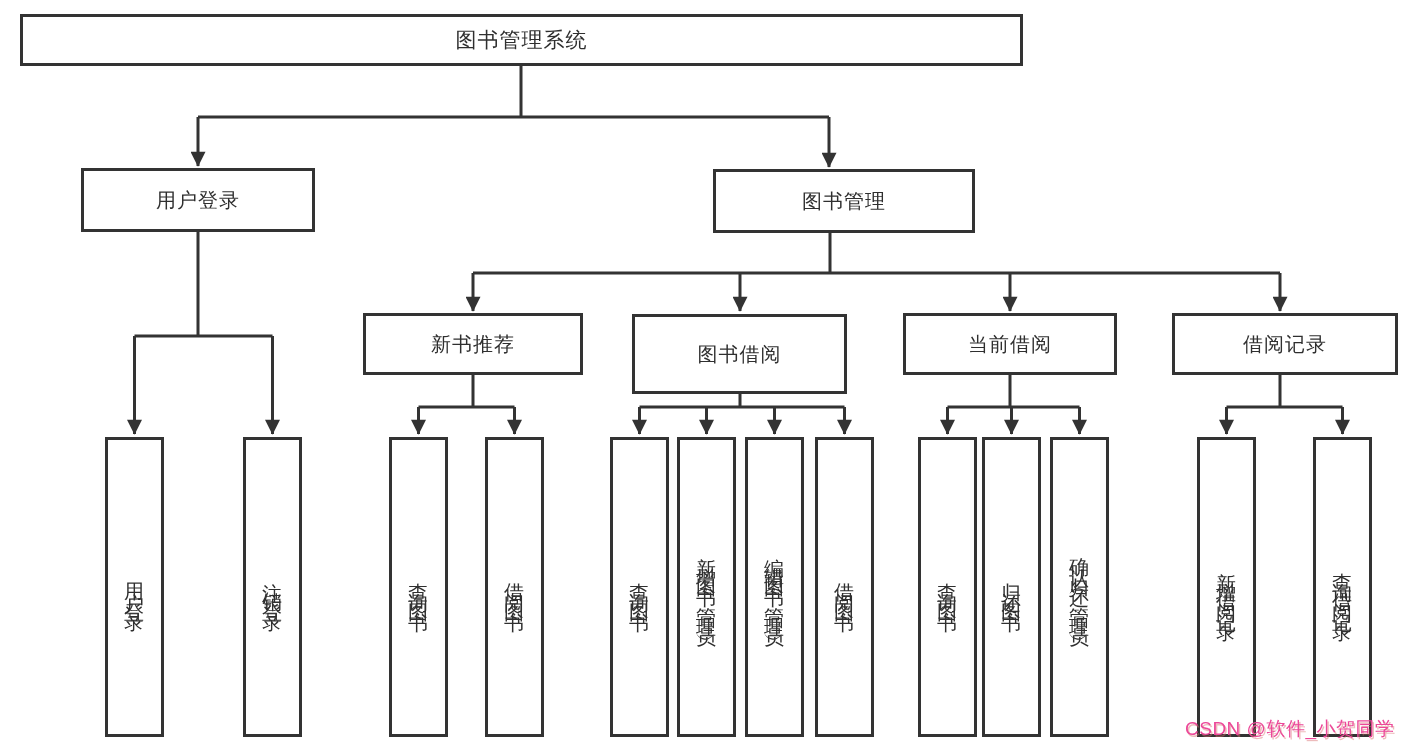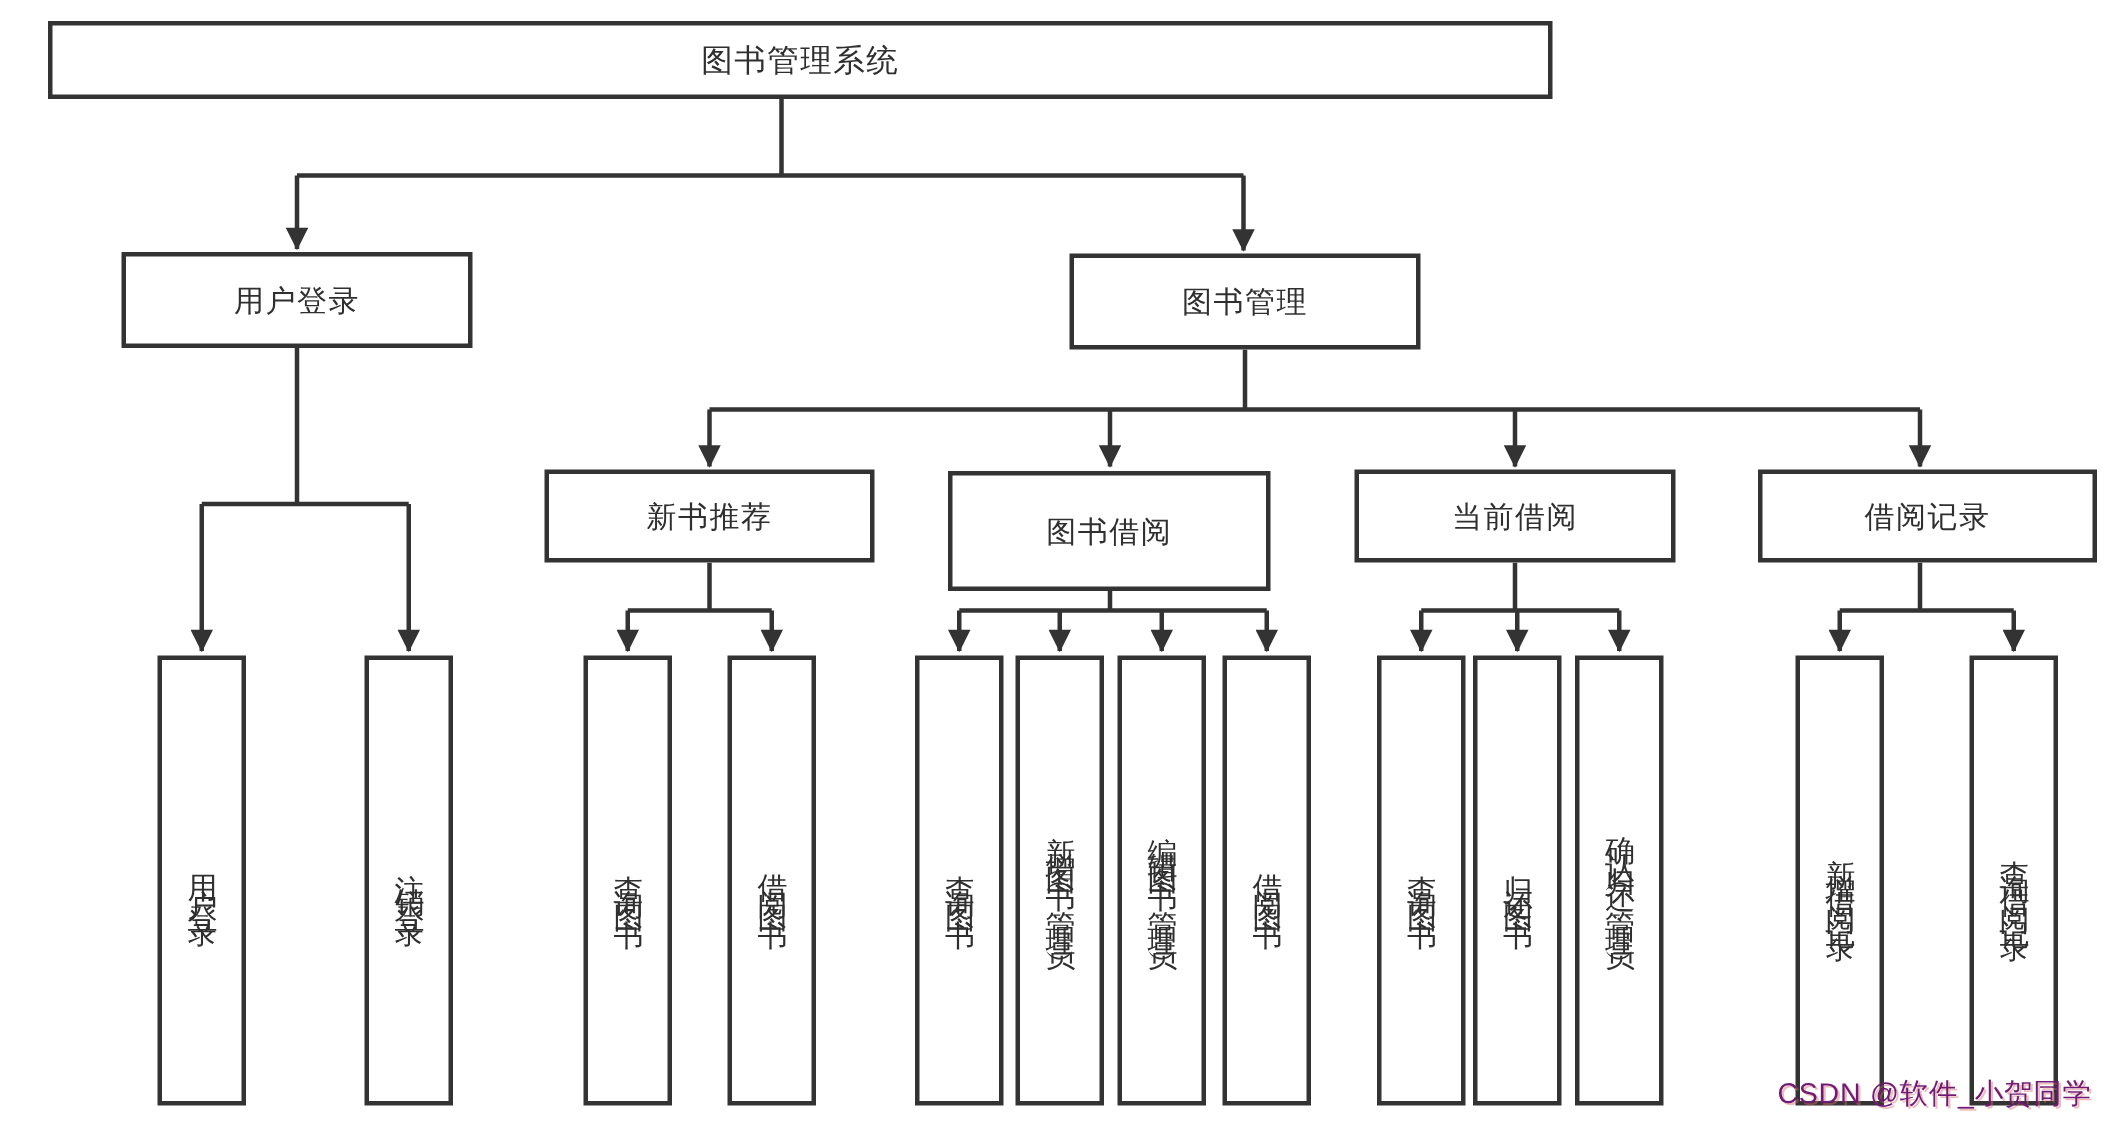--- a/index.html
+++ b/index.html
@@ -46,21 +46,21 @@
     letter-spacing: 10px;
     line-height: 1;
     white-space: nowrap;
   }
   .watermark {
     position: absolute;
     left: 1185px;
     top: 716px;
     font-size: 19px;
     letter-spacing: 0.5px;
-    color: #701a75;
+    color: #ec4899;
     text-shadow: 1.5px 1.5px 0 rgba(214, 106, 106, 0.45);
     white-space: nowrap;
   }
 </style>
 </head>
 <body>
 
 <div class="canvas">
 
   <svg class="connector-svg" width="1405" height="747" viewBox="0 0 1405 747">
@@ -99,28 +99,28 @@
       <line x1="774.5" y1="407" x2="774.5" y2="434" marker-end="url(#arrow)"></line>
       <line x1="844.5" y1="407" x2="844.5" y2="434" marker-end="url(#arrow)"></line>
       <line x1="947.5" y1="407" x2="947.5" y2="434" marker-end="url(#arrow)"></line>
       <line x1="1011.5" y1="407" x2="1011.5" y2="434" marker-end="url(#arrow)"></line>
       <line x1="1079.5" y1="407" x2="1079.5" y2="434" marker-end="url(#arrow)"></line>
       <line x1="1226.5" y1="407" x2="1226.5" y2="434" marker-end="url(#arrow)"></line>
       <line x1="1342.5" y1="407" x2="1342.5" y2="434" marker-end="url(#arrow)"></line>
     </g>
   </svg>
 
-  <div class="node h root" style="left:32px; top:14px; width:1003px; height:52px;">
+  <div class="node h root" style="left:20px; top:14px; width:1003px; height:52px;">
     <span>图书管理系统</span>
   </div>
 
   <div class="node h" style="left:81px; top:168px; width:234px; height:64px;">
     <span>用户登录</span>
   </div>
-  <div class="node h" style="left:713px; top:169px; width:234px; height:64px;">
+  <div class="node h" style="left:713px; top:169px; width:262px; height:64px;">
     <span>图书管理</span>
   </div>
 
   <div class="node h" style="left:363px; top:313px; width:220px; height:62px;font-family:Liberation Mono, monospace;">
     <span>新书推荐</span>
   </div>
   <div class="node h" style="left:632px; top:314px; width:215px; height:80px;">
     <span>图书借阅</span>
   </div>
   <div class="node h" style="left:903px; top:313px; width:214px; height:62px;text-align:right;">

